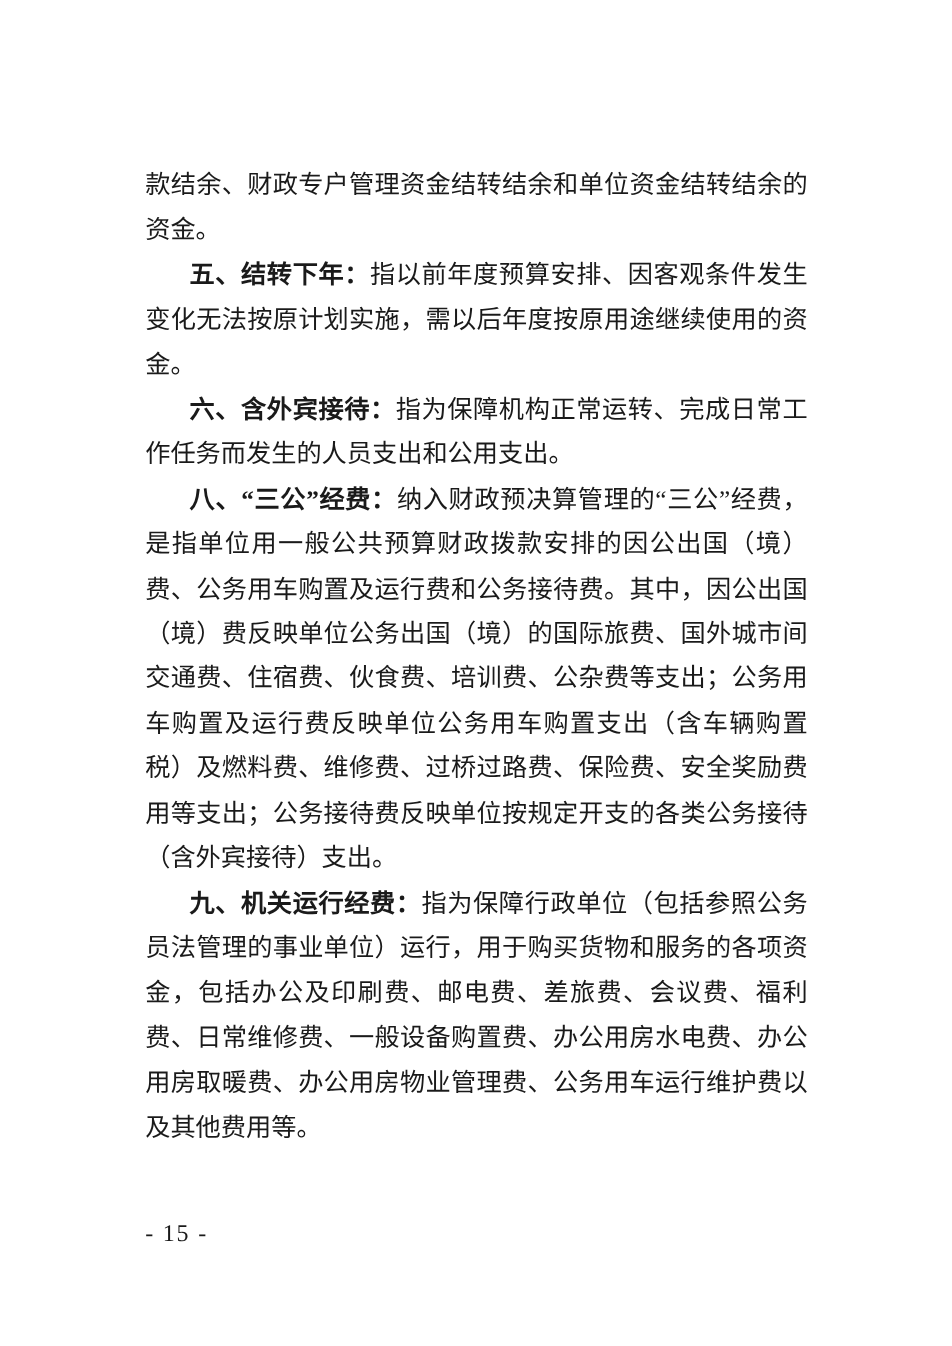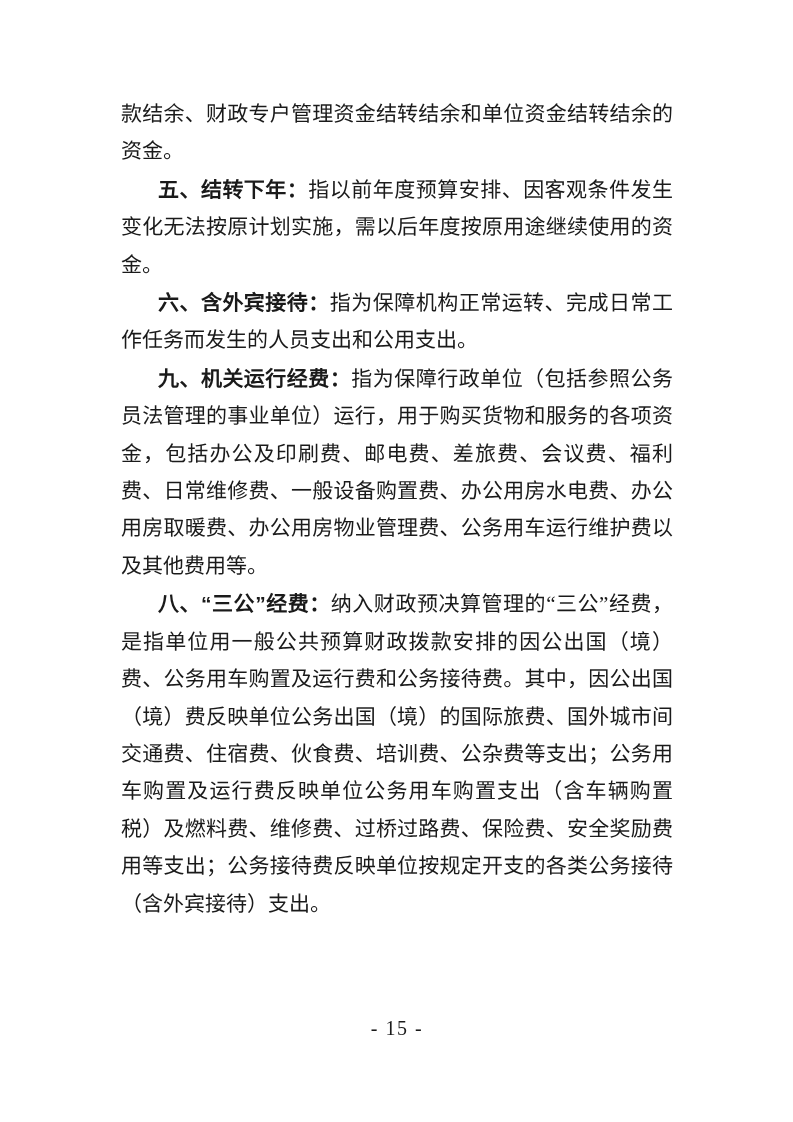--- a/index.html
+++ b/index.html
@@ -17,52 +17,52 @@
     position: absolute;
     left: 121px;
     top: 96px;
     width: 552px;
     font-size: 21px;
     line-height: 37.4px;
     text-align: justify;
     text-justify: inter-character;
   }
   .para { text-indent: 1.76em; }
-  .para.continuation { text-indent: 0; }
+  .para.continuation { text-indent: 0; margin-top: 40px; }
   .lead {
     font-weight: 700;
-    font-family: Liberation Sans, sans-serif;
+    font-family: Liberation Serif, serif;
   }
   .footer {
     position: absolute;
     left: 121px;
     top: 1017px;
     width: 552px;
-    text-align: center;
+    text-align: left;
     font-size: 20px;
     letter-spacing: 1.5px;
     color: #1a1a1a;
     font-family: "Liberation Serif", "DejaVu Serif", serif;
   }
 </style>
 </head>
 <body>
 
 <div class="page">
   <div class="textblock">
 
     <p class="para continuation"><span>款结余、财政专户管理资金结转结余和单位资金结转结余的资金。</span></p>
 
     <p class="para"><span class="lead">五、结转下年：</span><span>指以前年度预算安排、因客观条件发生变化无法按原计划实施，需以后年度按原用途继续使用的资金。</span></p>
 
     <p class="para"><span class="lead">六、含外宾接待：</span><span>指为保障机构正常运转、完成日常工作任务而发生的人员支出和公用支出。</span></p>
 
 
+    <p class="para"><span class="lead">八、“三公”经费：</span><span>纳入财政预决算管理的“三公”经费，是指单位用一般公共预算财政拨款安排的因公出国（境）费、公务用车购置及运行费和公务接待费。其中，因公出国（境）费反映单位公务出国（境）的国际旅费、国外城市间交通费、住宿费、伙食费、培训费、公杂费等支出；公务用车购置及运行费反映单位公务用车购置支出（含车辆购置税）及燃料费、维修费、过桥过路费、保险费、安全奖励费用等支出；公务接待费反映单位按规定开支的各类公务接待（含外宾接待）支出。</span></p>
+
     <p class="para"><span class="lead">九、机关运行经费：</span><span>指为保障行政单位（包括参照公务员法管理的事业单位）运行，用于购买货物和服务的各项资金，包括办公及印刷费、邮电费、差旅费、会议费、福利费、日常维修费、一般设备购置费、办公用房水电费、办公用房取暖费、办公用房物业管理费、公务用车运行维护费以及其他费用等。</span></p>
-
-    <p class="para"><span class="lead">八、“三公”经费：</span><span>纳入财政预决算管理的“三公”经费，是指单位用一般公共预算财政拨款安排的因公出国（境）费、公务用车购置及运行费和公务接待费。其中，因公出国（境）费反映单位公务出国（境）的国际旅费、国外城市间交通费、住宿费、伙食费、培训费、公杂费等支出；公务用车购置及运行费反映单位公务用车购置支出（含车辆购置税）及燃料费、维修费、过桥过路费、保险费、安全奖励费用等支出；公务接待费反映单位按规定开支的各类公务接待（含外宾接待）支出。</span></p>
 
   </div>
 
   <div class="footer">
     <span>- 15 -</span>
   </div>
 </div>
 
 </body></html>

